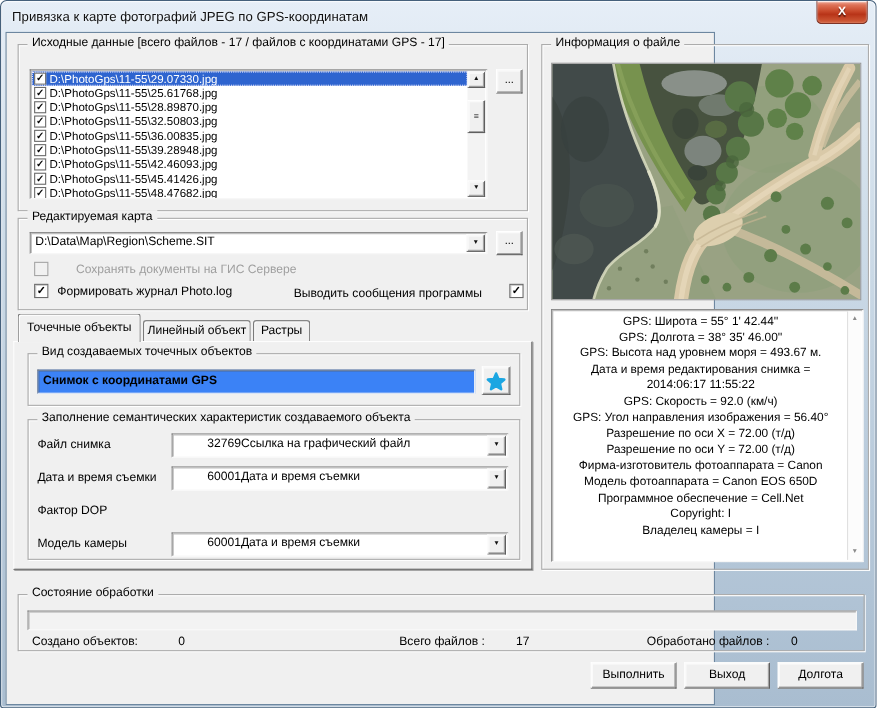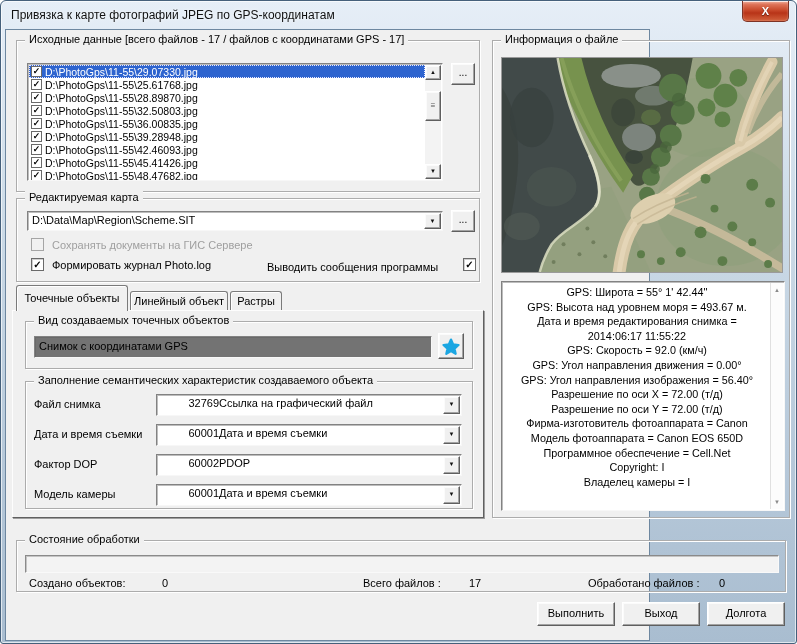--- a/index.html
+++ b/index.html
@@ -81,23 +81,23 @@
          border-top-left-radius:3px; border-top-right-radius:3px;
          box-shadow: inset 1px 1px 0 #ffffff; text-align:center; cursor:default; }
   .tab.active { left:10px; top:255px; width:112px; height:26px; z-index:6; line-height:24px; }
   .tab.t2 { left:124px; top:261px; width:98px; height:20px; line-height:18px; }
   .tab.t3 { left:224px; top:261px; width:52px; height:20px; line-height:18px; }
 
   .tabpage { position:absolute; left:6px; top:280px; width:472px; height:208px; background:#f0f0f0;
              border:1px solid; border-color:#fdfdfd #5f5f5f #5f5f5f #fdfdfd;
              box-shadow: 1px 1px 0 #9d9d9d; z-index:2; }
 
-  .field { position:absolute; background:#737373; border:1px solid #828282;
+  .field { position:absolute; background:#3b82f6; border:1px solid #828282;
            border-right-color:#f7f7f7; border-bottom-color:#f7f7f7;
-           box-shadow: inset 1px 1px 0 rgba(90,90,90,.4); padding:3px 4px; white-space:nowrap; }
+           box-shadow: inset 1px 1px 0 rgba(90,90,90,.4); padding:3px 4px; white-space:nowrap;font-weight:bold; }
 
   .star-btn { position:absolute; width:26px; height:26px; padding-top:2px; }
 
   .sem-label { position:absolute; left:8px; white-space:nowrap; }
 
   
   .photo-frame { position:absolute; left:8px; top:16px; width:282px; height:216px;
                  border:1px solid #9a9a9a; box-shadow: inset 1px 1px 0 rgba(90,90,90,.35); overflow:hidden; }
   .photo-frame svg { display:block; }
 
@@ -184,21 +184,21 @@
     </div>
 
     <div class="groupbox" style="left:10px;top:168px;width:464px;height:84px;">
       <span class="grouplabel">Редактируемая карта</span>
       <div class="combo" style="left:10px;top:12px;width:416px;">
         <span class="combo-text">D:\Data\Map\Region\Scheme.SIT</span>
         <div class="combo-arrow btn3d">▼</div>
       </div>
       <div class="browse-btn btn3d" style="left:434px;top:11px;">...</div>
 
-      <div class="checkrow" style="left:14px;top:39px;">
+      <div class="checkrow" style="left:14px;top:39px;gap:17px;">
         <span class="checkbox disabled"></span>
         <label class="lbl-disabled">Сохранять документы на ГИС Сервере</label>
       </div>
 
       <div class="checkrow" style="left:14px;top:59px;">
         <span class="checkbox">✓</span>
         <label>Формировать журнал Photo.log</label>
       </div>
 
       <span style="position:absolute;left:250px;top:62px;">Выводить сообщения программы</span>
@@ -238,24 +238,20 @@
           <div class="combo-arrow btn3d">▼</div>
         </div>
 
         <span class="sem-label" style="top:46px;">Дата и время съемки</span>
         <div class="combo" style="left:130px;top:42px;width:306px;height:22px;">
           <span class="combo-text"><span class="code">60001</span><span>Дата и время съемки</span></span>
           <div class="combo-arrow btn3d">▼</div>
         </div>
 
         <span class="sem-label" style="top:76px;">Фактор DOP</span>
-        <div class="combo" style="left:130px;top:72px;width:306px;height:22px;">
-          <span class="combo-text"><span class="code">60002</span><span>PDOP</span></span>
-          <div class="combo-arrow btn3d">▼</div>
-        </div>
 
         <span class="sem-label" style="top:106px;">Модель камеры</span>
         <div class="combo" style="left:130px;top:102px;width:306px;height:22px;">
           <span class="combo-text"><span class="code">60001</span><span>Дата и время съемки</span></span>
           <div class="combo-arrow btn3d">▼</div>
         </div>
       </div>
     </div>
 
     <div class="groupbox" style="left:486px;top:10px;width:298px;height:478px;">
@@ -333,25 +329,25 @@
             <circle cx="92" cy="186" r="2"></circle>
               <circle cx="104" cy="200" r="2"></circle>
               <circle cx="86" cy="172" r="2"></circle>
           </g>
         </svg>
       </div>
 
       <div class="infobox">
         <div class="info-lines">
           <div>GPS: Широта = 55°  1'  42.44''</div>
+          <div>GPS: Долгота = 38°  35'  46.00''</div>
           <div>GPS: Высота над уровнем моря  = 493.67 м.</div>
           <div>Дата и время редактирования снимка =</div>
           <div>2014:06:17 11:55:22</div>
           <div>GPS: Скорость = 92.0 (км/ч)</div>
-          <div>GPS: Угол направления движения = 0.00°</div>
           <div>GPS: Угол направления изображения = 56.40°</div>
           <div>Разрешение по оси X = 72.00 (т/д)</div>
           <div>Разрешение по оси Y = 72.00 (т/д)</div>
           <div>Фирма-изготовитель фотоаппарата = Canon</div>
           <div>Модель фотоаппарата = Canon EOS 650D</div>
           <div>Программное обеспечение = Cell.Net</div>
           <div>Copyright: I</div>
           <div>Владелец камеры = I</div>
         </div>
         <div class="flat-sb">

